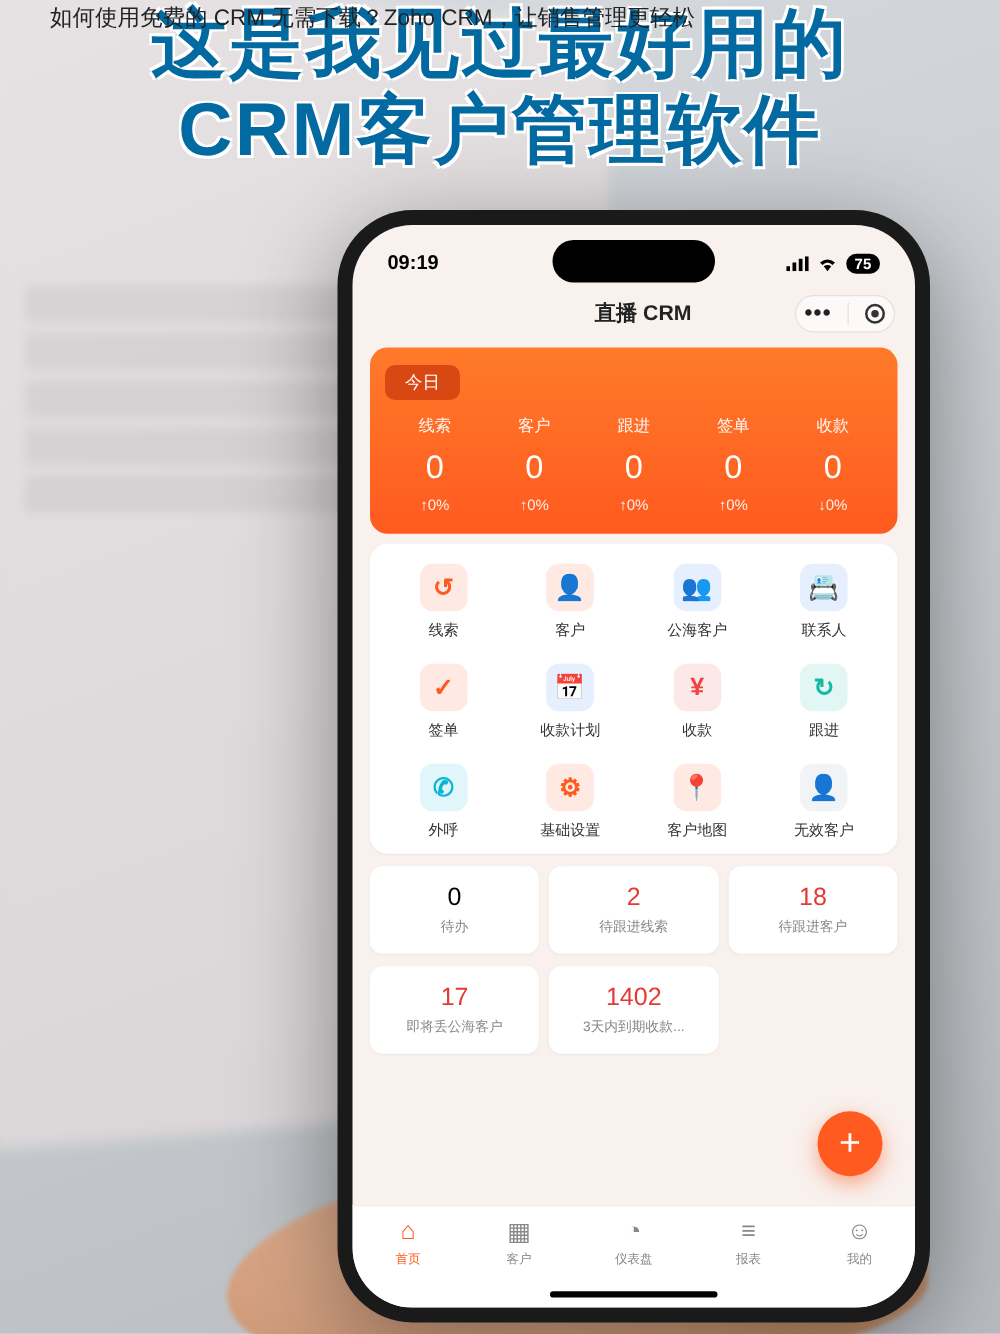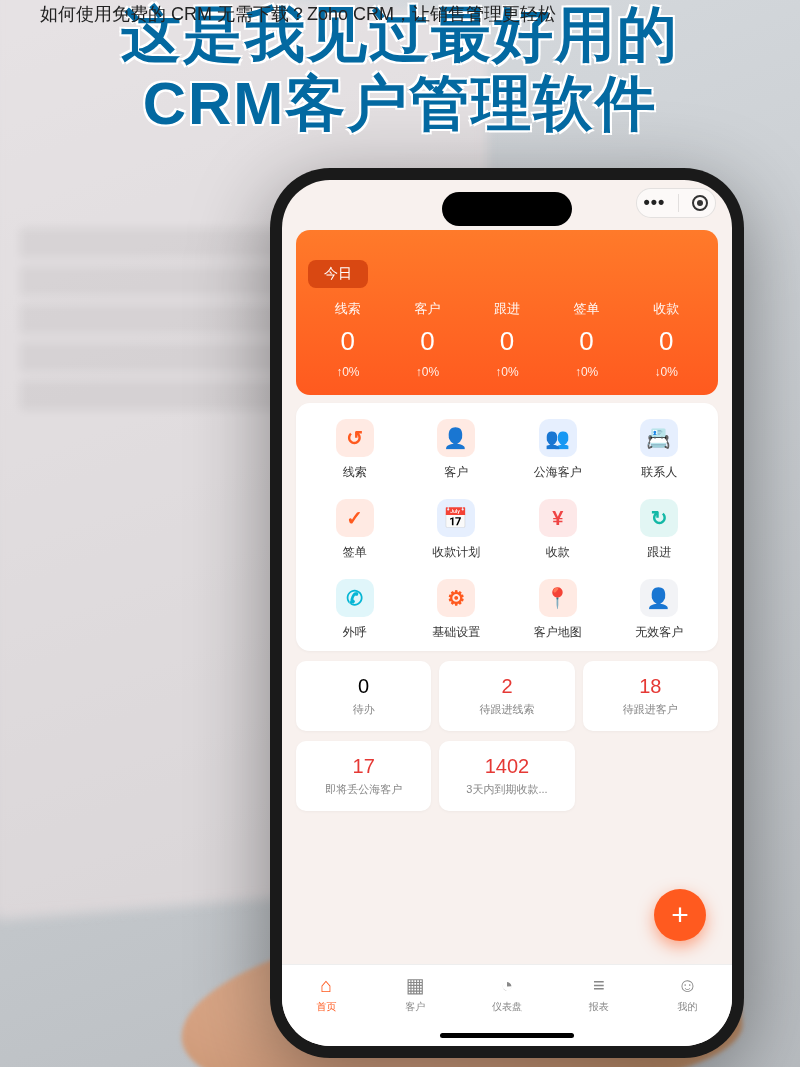--- a/index.html
+++ b/index.html
@@ -133,21 +133,21 @@
     }
     .capsule-divider { width: 1px; height: 18px; background: rgba(0,0,0,0.1); }
     .dots { font-size: 18px; line-height: 0.4; letter-spacing: 1px; }
     .target-ring { width: 16px; height: 16px; border: 2px solid #333; border-radius: 50%; position: relative; }
     .target-ring::after { content: ''; width: 6px; height: 6px; border-radius: 50%; background: #333; position: absolute; top: 3px; left: 3px; }
     
     .dash-card {
       margin: 6px 14px;
       background: linear-gradient(180deg, #ff7a2a 0%, #ff5a1f 100%);
       border-radius: 14px;
-      padding: 30px 12px 16px;
+      padding: 14px 12px 16px;
       color: #fff;
     }
     .dash-tab {
       display: inline-block;
       background: #d94812;
       padding: 5px 16px;
       border-radius: 8px;
       font-size: 14px;
       font-weight: 500;
       margin-bottom: 12px;
@@ -299,20 +299,35 @@
   <div>这是我见过最好用的</div>
   <div>CRM客户管理软件</div>
 </div>
 
 <div class="hand"></div>
 
 <div class="phone">
   <div class="screen">
     <div class="notch"></div>
 
+    <div class="status-bar">
+      <span>09:19</span>
+      <div class="status-right">
+        <svg class="signal" viewBox="0 0 18 12">
+            <rect x="0" y="8" width="3" height="4" fill="#000"></rect>
+            <rect x="5" y="5" width="3" height="7" fill="#000"></rect>
+            <rect x="10" y="2" width="3" height="10" fill="#000"></rect>
+            <rect x="15" y="0" width="3" height="12" fill="#000"></rect>
+          </svg>
+        <svg class="wifi" viewBox="0 0 18 12">
+            <path d="M9 12 L6 8 Q9 6 12 8 Z M3 5 Q9 0 15 5 L13 7 Q9 3 5 7 Z" fill="#000"></path>
+          </svg>
+        <span class="battery-pill">75</span>
+      </div>
+    </div>
 
     <div class="app-header">
       <span>直播 CRM</span>
       <div class="capsule">
         <span class="dots">•••</span>
         <span class="capsule-divider"></span>
         <span class="target-ring"></span>
       </div>
     </div>
 

